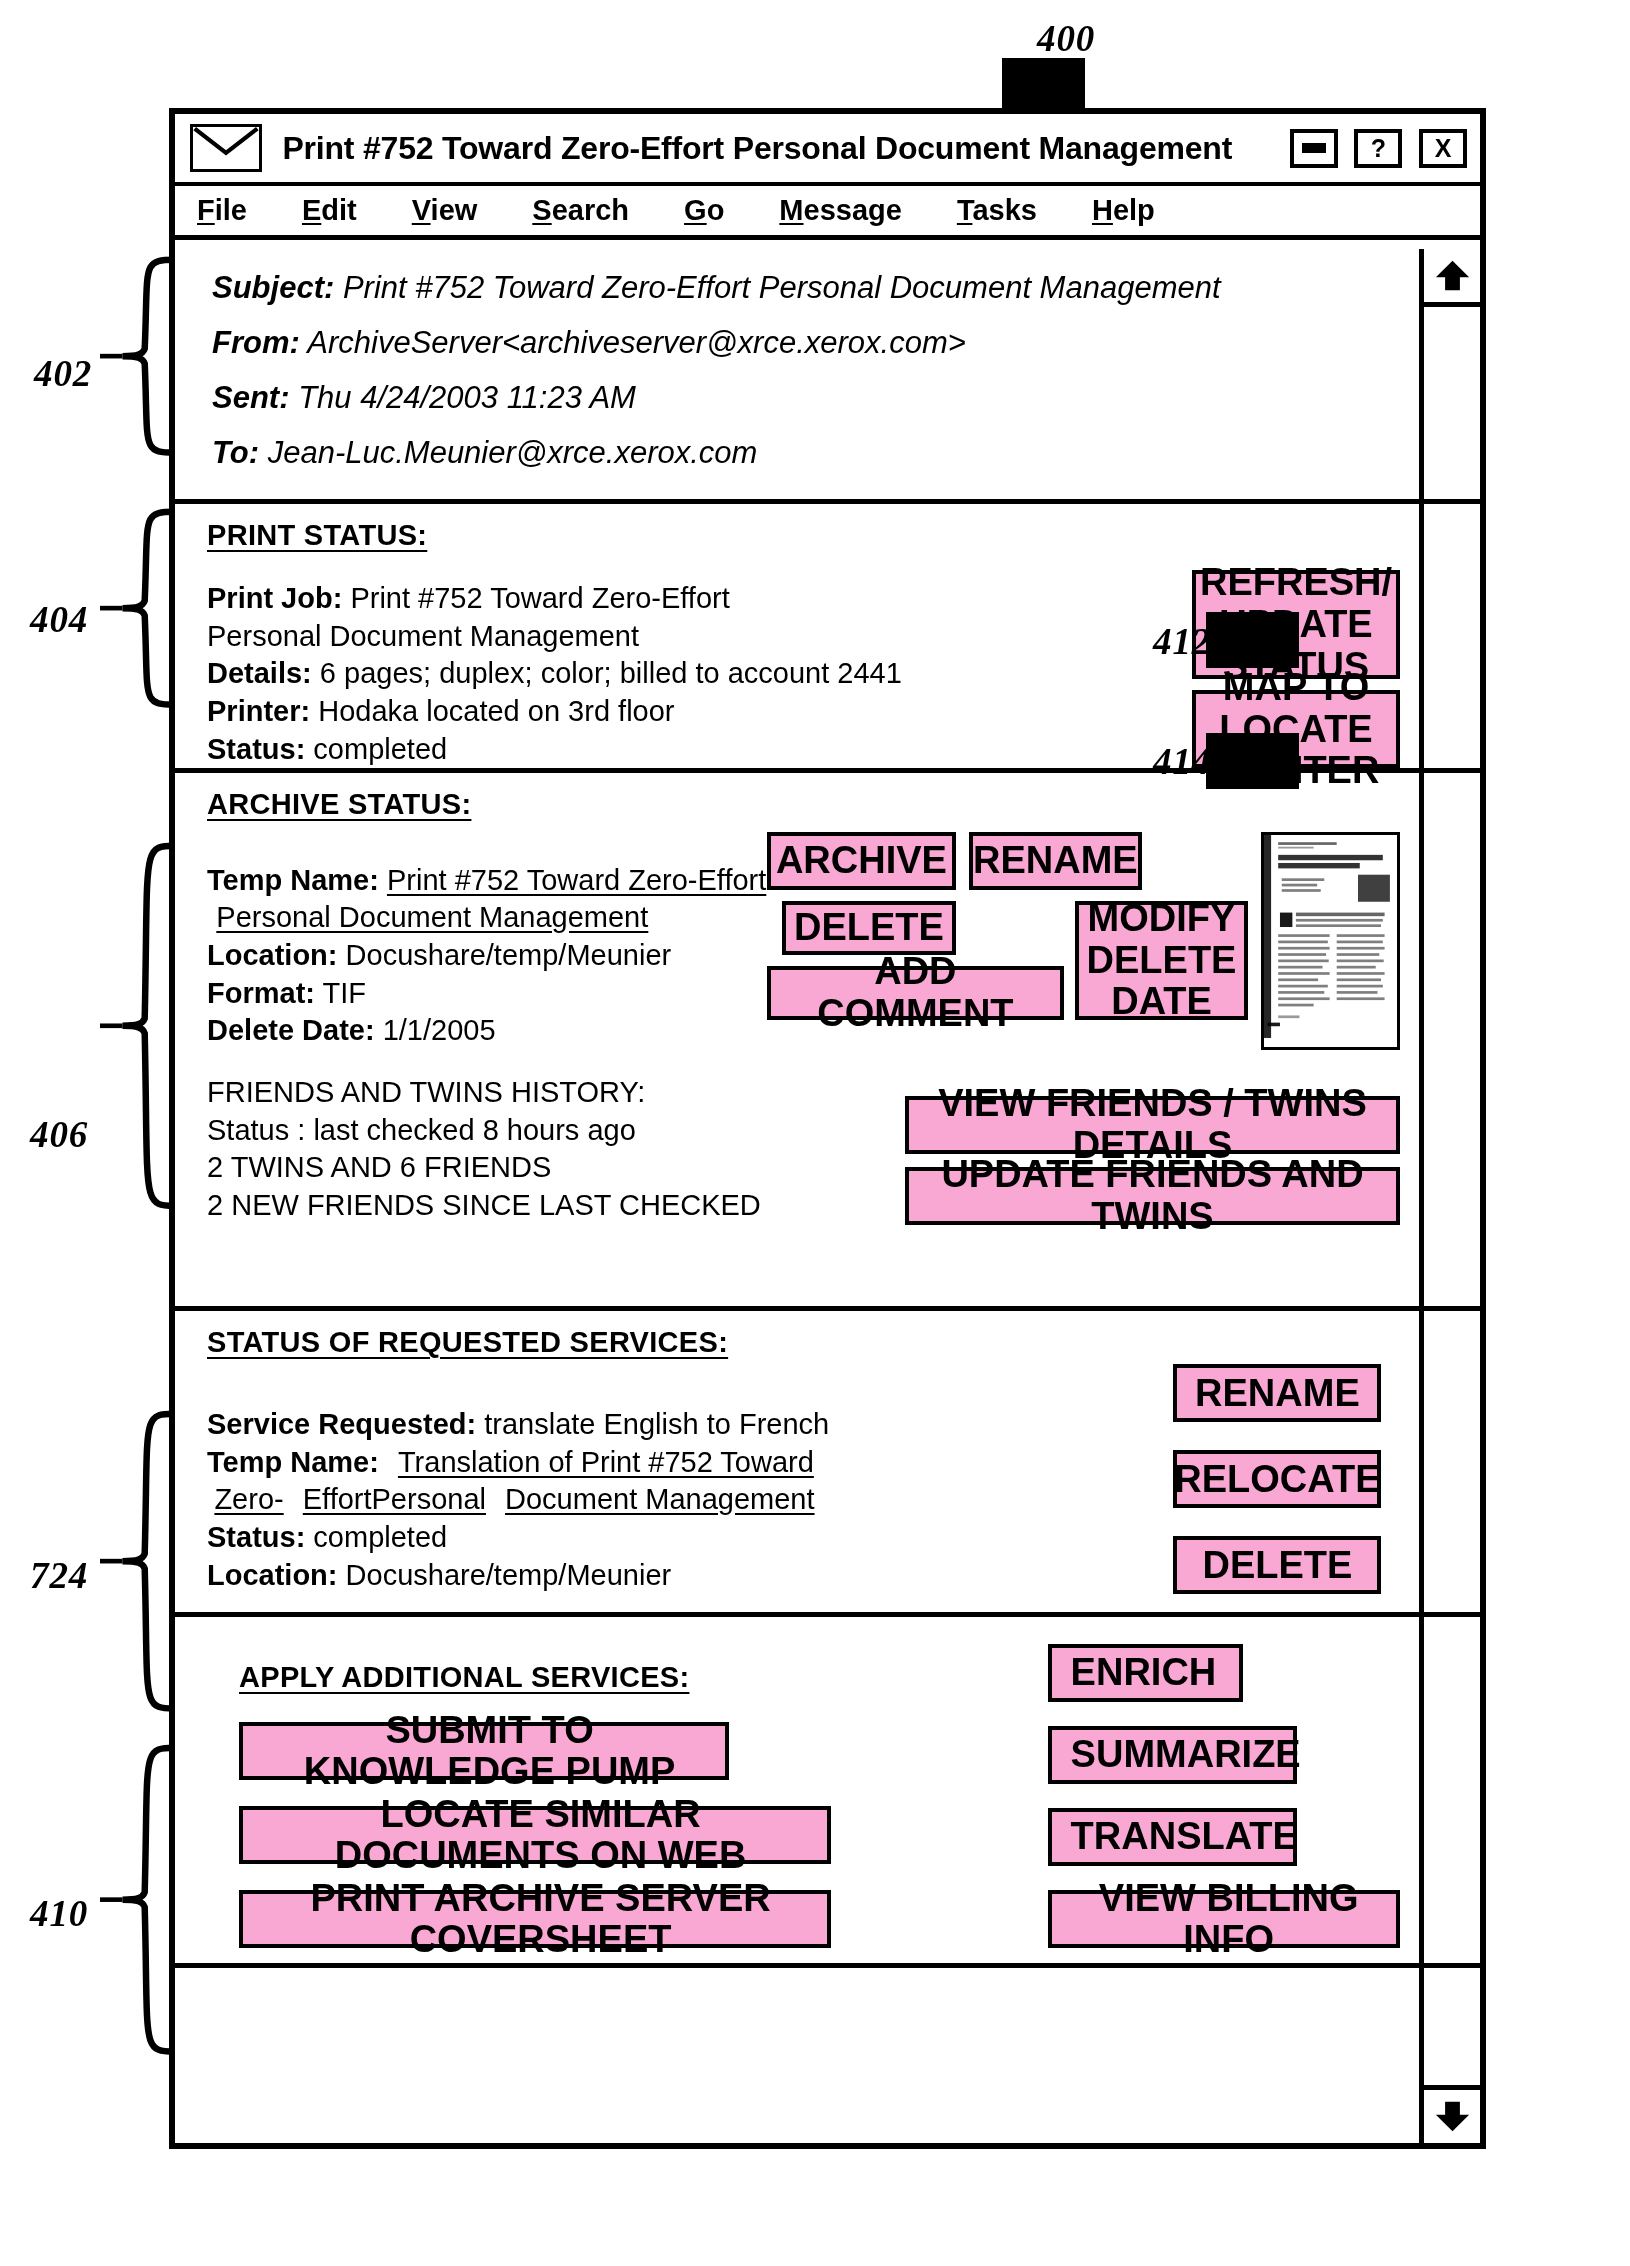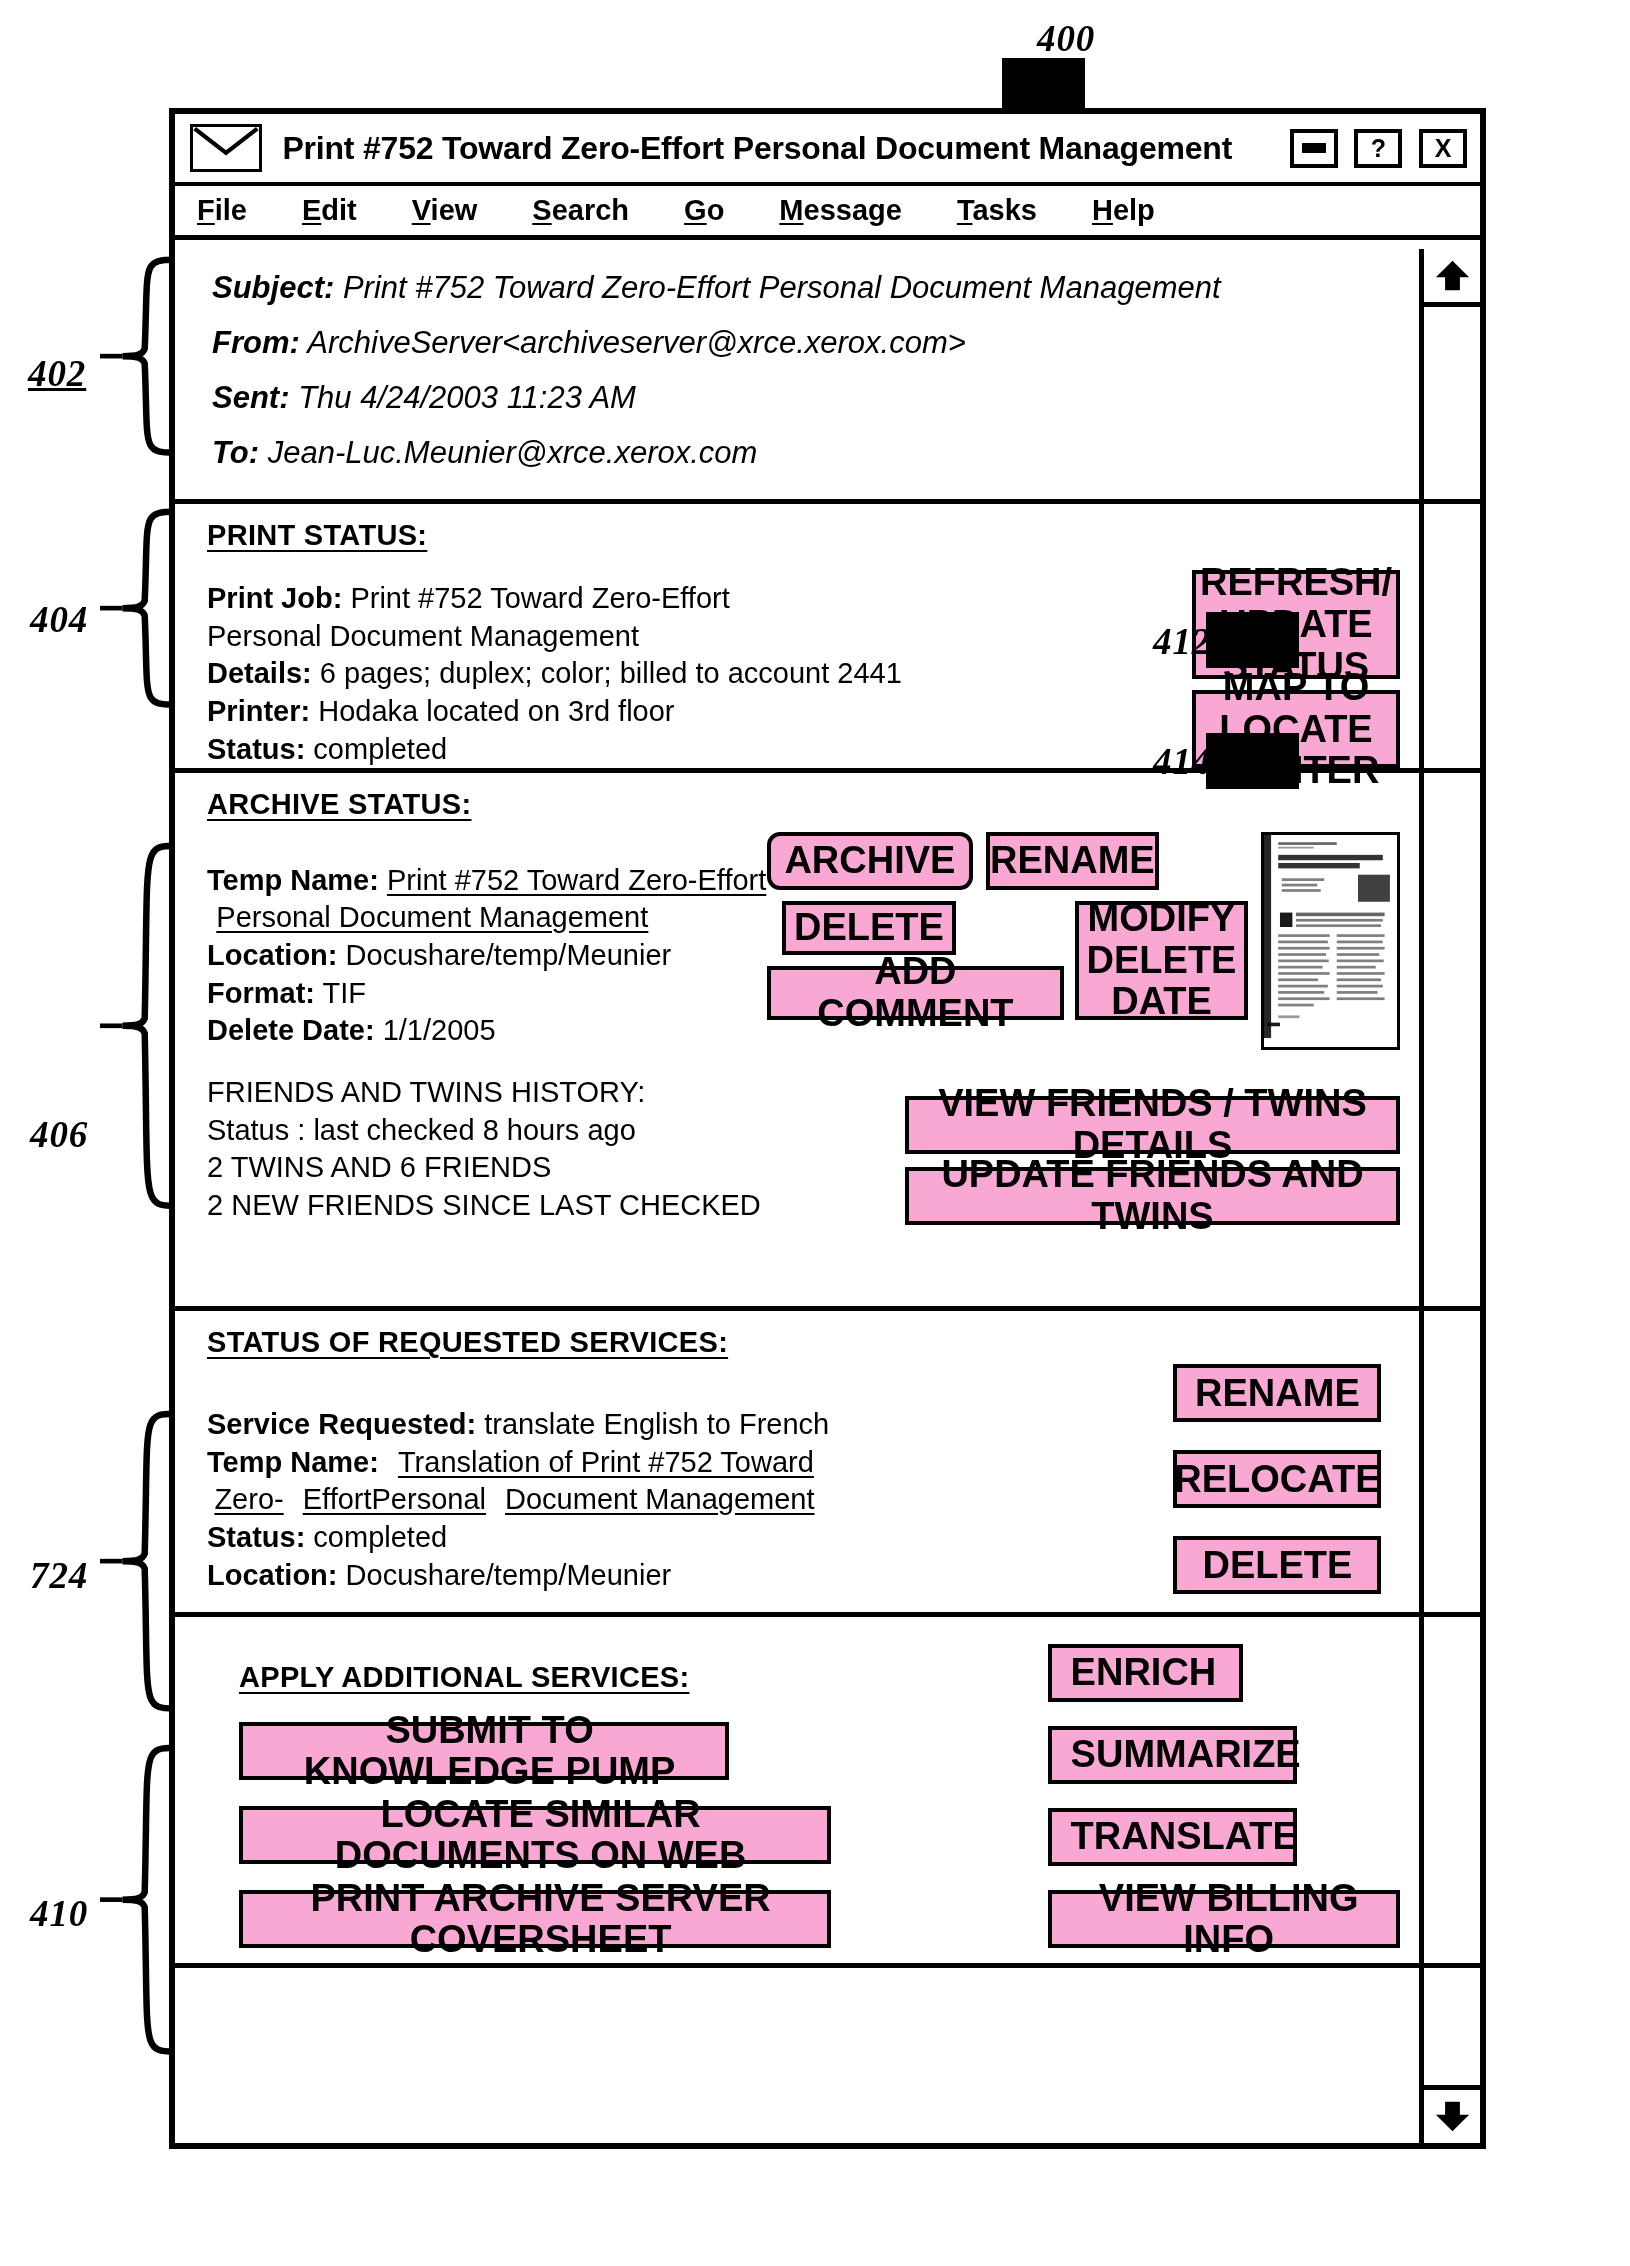--- a/index.html
+++ b/index.html
@@ -161,21 +161,21 @@
 </head>
 <body>
 
 <div id="page">
 
   <div class="fignum" style="left:1037px; top:16.7px;">400</div>
   <svg class="leader" style="left:1002px; top:58px; width:83px; height:65px;" viewBox="0 0 90 70" width="83" height="65">
     <line x1="58" y1="0" x2="18" y2="60" stroke="#000" stroke-width="4"></line>
   </svg>
 
-  <div class="fignum" style="left:28px; top:352px;text-decoration:underline;">402</div>
+  <div class="fignum" style="left:34px; top:352px;">402</div>
   <svg class="brace" style="left:100px; top:256px; width:82px; height:204px;" viewBox="0 0 88 220" width="82" height="204">
     <path d="M80 4 C 44 4, 52 10, 48 100 C 46 106, 40 108, 24 108 C 40 108, 46 110, 48 116 C 52 206, 44 212, 80 212" fill="none" stroke="#000" stroke-width="7" stroke-linecap="round"></path>
     <line x1="24" y1="108" x2="-8" y2="108" stroke="#000" stroke-width="5"></line>
   </svg>
 
   <div class="fignum" style="left:30px; top:598px;">404</div>
   <svg class="brace" style="left:100px; top:508px; width:82px; height:204px;" viewBox="0 0 88 220" width="82" height="204">
     <path d="M80 4 C 44 4, 52 10, 48 100 C 46 106, 40 108, 24 108 C 40 108, 46 110, 48 116 C 52 206, 44 212, 80 212" fill="none" stroke="#000" stroke-width="7" stroke-linecap="round"></path>
     <line x1="24" y1="108" x2="-8" y2="108" stroke="#000" stroke-width="5"></line>
   </svg>
@@ -298,21 +298,21 @@
           </div>
           <div class="row">
             <b>Delete Date:</b>
             <span>1/1/2005</span>
           </div>
         </div>
 
         <div class="right" style="margin-top:-13px; display:flex; gap:13px; align-items:flex-start;">
           <div style="display:flex; flex-direction:column; gap:11px;">
             <div style="display:flex; gap:13px;">
-              <div class="btn" style="width:206px; height:58px;border-radius:13px;">ARCHIVE</div>
+              <div class="btn" style="width:189px; height:58px;">ARCHIVE</div>
               <div class="btn" style="width:173px; height:58px;">RENAME</div>
             </div>
             <div style="display:flex; gap:13px; align-items:flex-start;">
               <div style="display:flex; flex-direction:column; gap:11px;">
                 <div class="btn" style="width:174px; height:54px; margin-left:15px;">DELETE</div>
                 <div class="btn" style="width:297px; height:54px;">ADD COMMENT</div>
               </div>
               <div class="btn" style="width:173px; height:119px; margin-left:-1.9px;">MODIFY
 DELETE
 DATE</div>

